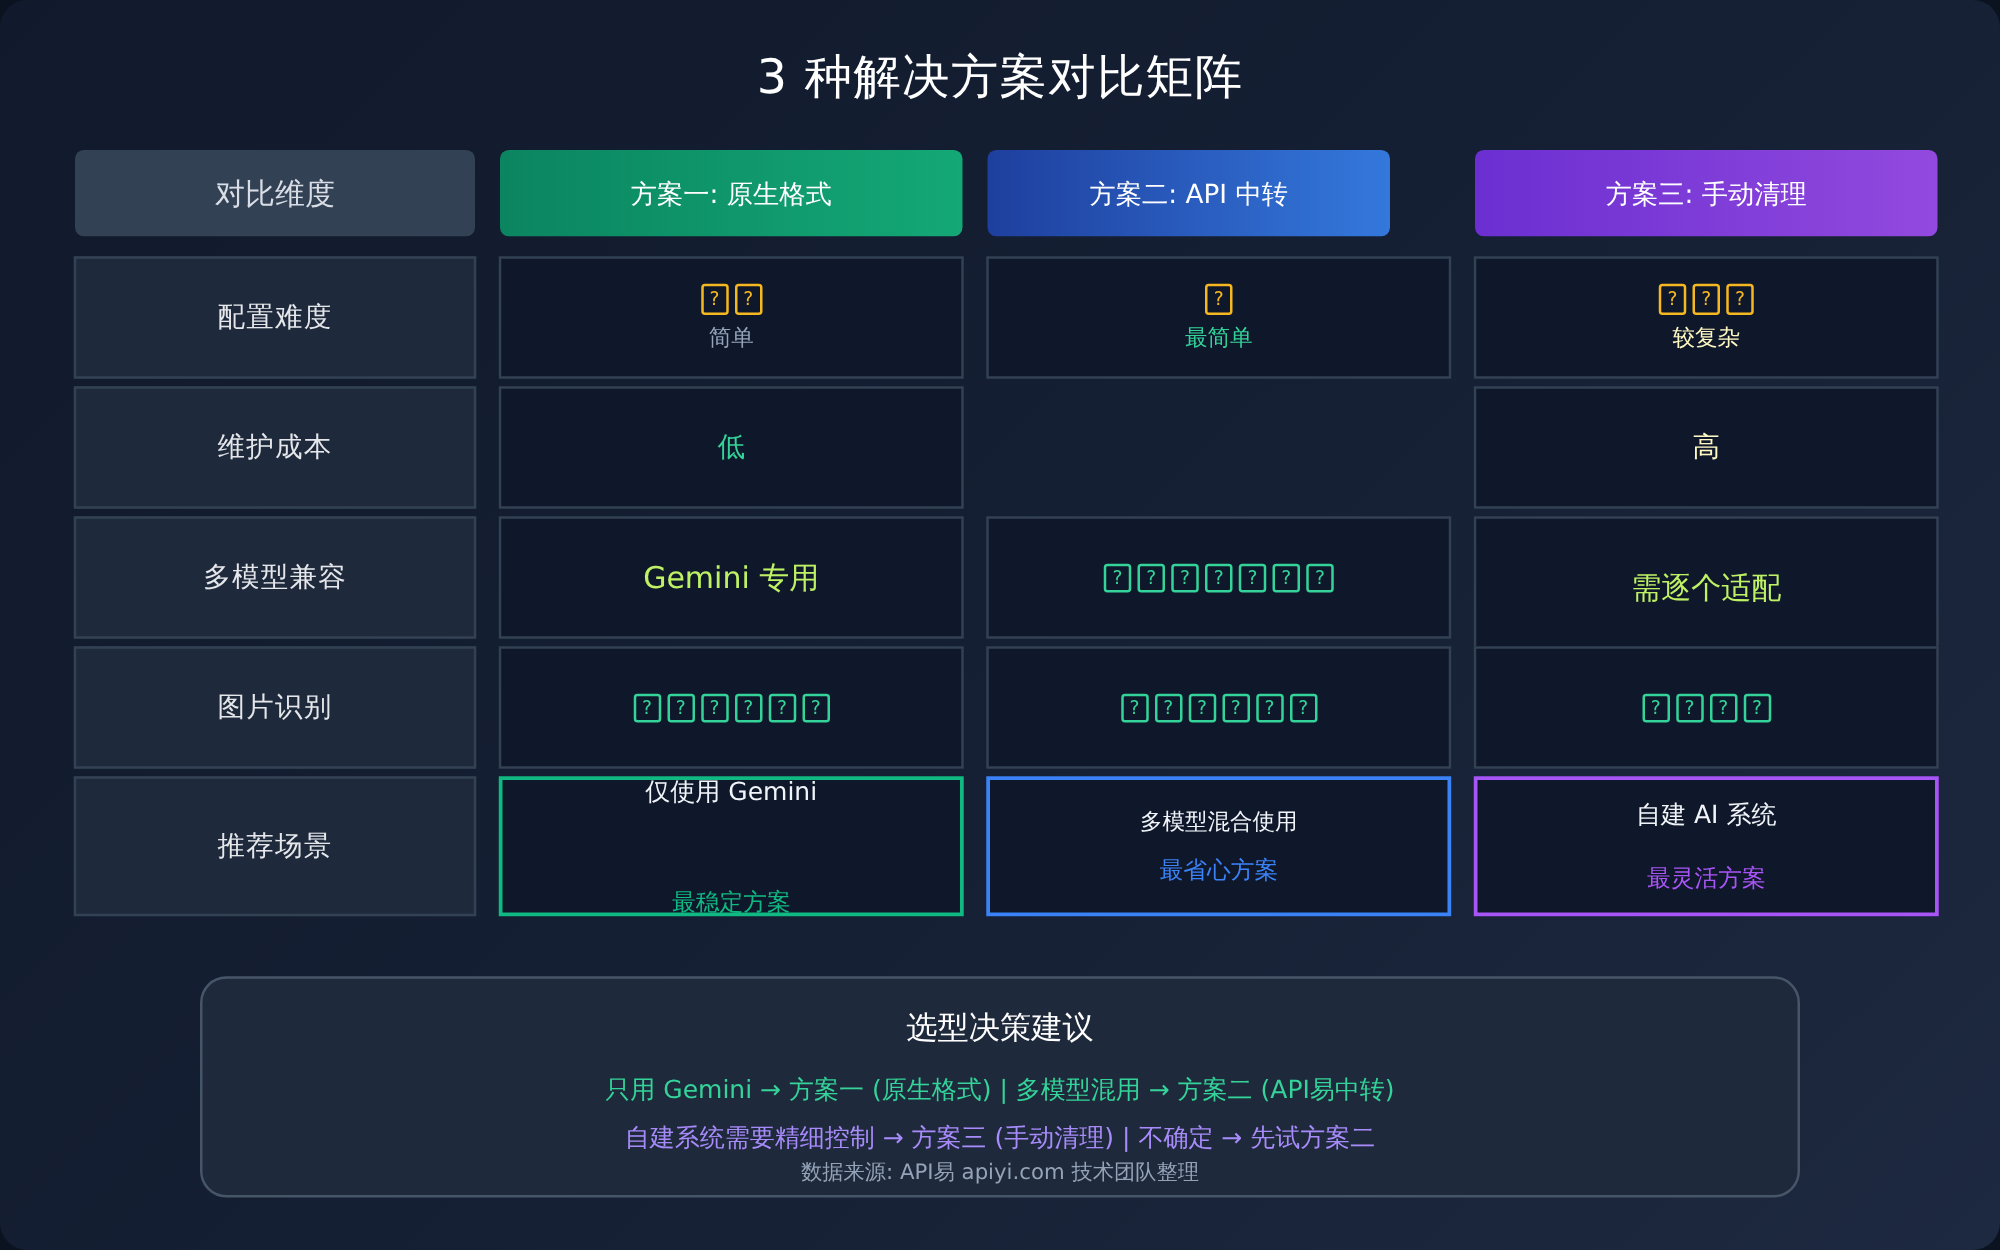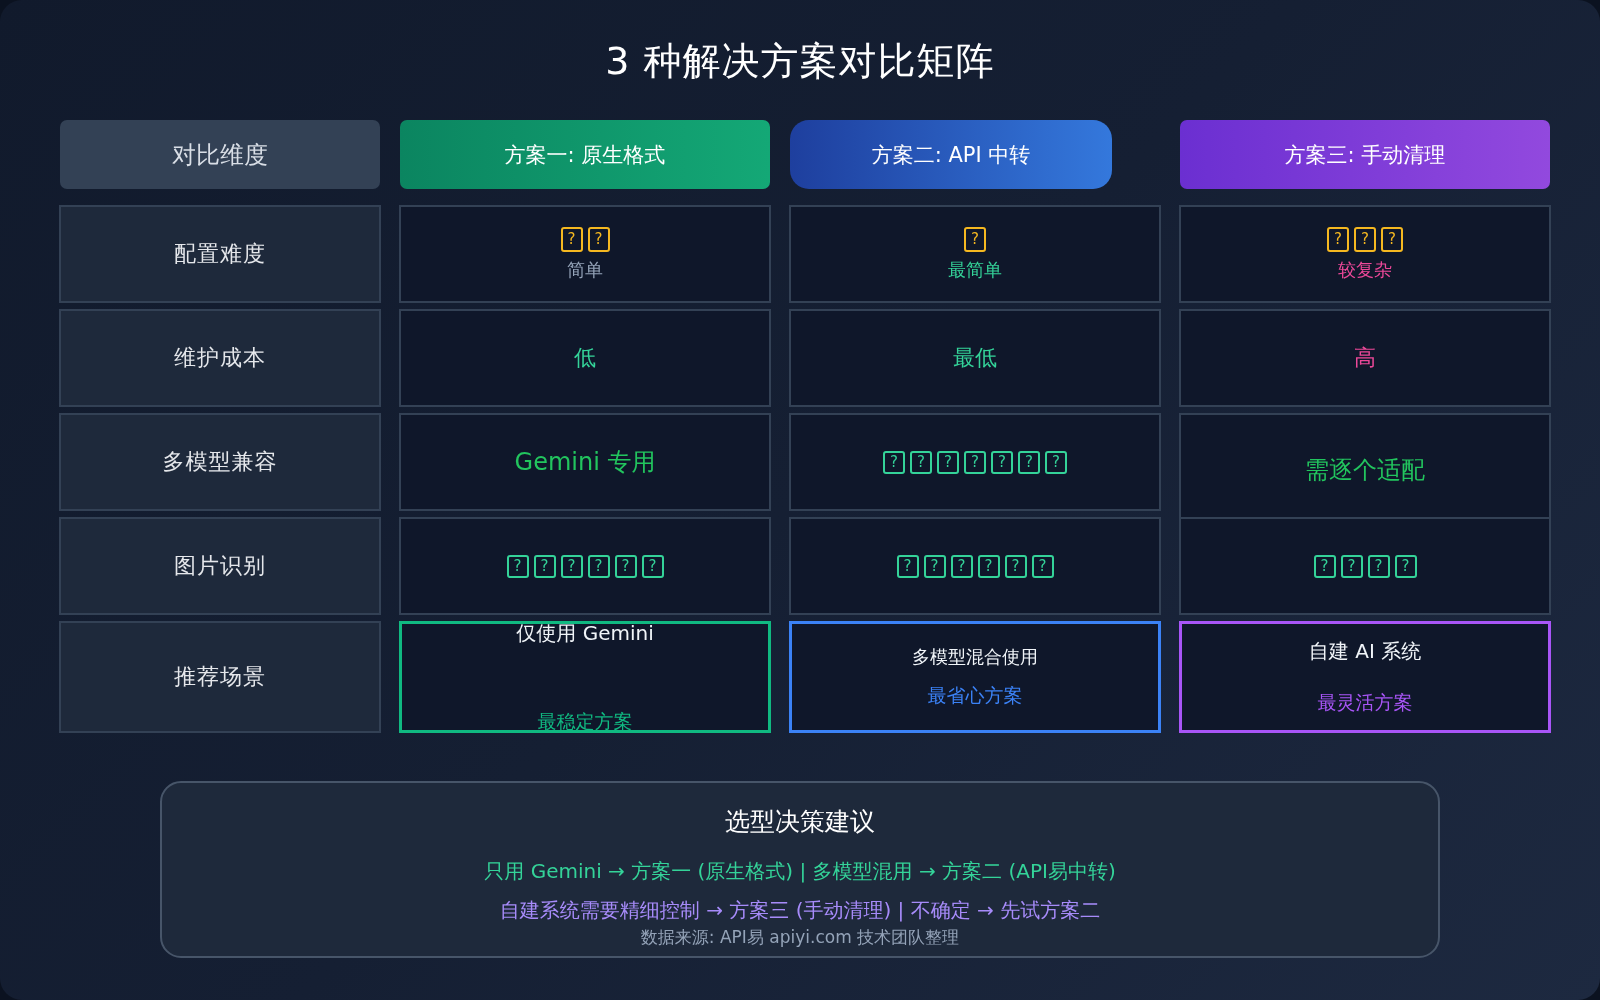--- a/index.html
+++ b/index.html
@@ -16,38 +16,38 @@
   .cell.label{background:#1e293b;color:#e5e7eb;font-size:22px;letter-spacing:1px;}
   .cell.rec-g{border:3px solid #10b981;gap:48px;}
   .cell.rec-b{border:3px solid #3b82f6;}
   .cell.rec-p{border:3px solid #a855f7;gap:11px;}
   .boxes{display:flex;gap:5px;}
   .qb{display:inline-flex;align-items:center;justify-content:center;box-sizing:border-box;border:2px solid;border-radius:3px;font-size:15px;width:22px;height:25px;}
   .qb.y{border-color:#f5b820;color:#f5b820;}
   .qb.t{border-color:#34d399;color:#34d399;width:22px;height:23px;}
   .sub{font-size:18px;margin-top:6px;}
   .big{font-size:24px;}
-  .c-gray{color:#94a3b8;} .c-green{color:#34d399;} .c-red{color:#ec4899;} .c-yellow{color:#22c55e;}
+  .c-gray{color:#94a3b8;} .c-green{color:#34d399;} .c-red{color:#fef9c3;} .c-yellow{color:#bef264;}
   .rec-main{font-size:20px;color:#f1f5f9;}
   .rec-sub{font-size:19px;margin-top:14px;}
   .advice{position:absolute;left:160px;top:781px;width:1280px;height:177px;box-sizing:border-box;border:2px solid #475569;border-radius:21px;background:#1e293b;text-align:center;}
   .advice .h{margin-top:22px;color:#fff;font-size:25px;}
   .advice .l1{margin-top:20px;color:#34d399;font-size:20px;}
   .advice .l2{margin-top:12px;color:#a78bfa;font-size:20px;}
   .advice .src{margin-top:2px;color:#94a3b8;font-size:17px;}
 </style>
 </head>
 <body>
 
 <div class="canvas">
   <div class="title">3 种解决方案对比矩阵</div>
 
   <div class="hdr dim" style="left:60px;width:320px;">对比维度</div>
   <div class="hdr g" style="left:400px;width:370px;">方案一: 原生格式</div>
-  <div class="hdr b" style="left:790px;width:322px;border-radius:19px;">方案二: API 中转</div>
+  <div class="hdr b" style="left:790px;width:322px;">方案二: API 中转</div>
   <div class="hdr p" style="left:1180px;width:370px;">方案三: 手动清理</div>
 
   <div class="cell label" style="left:59px;top:205px;width:322px;height:98px;">
       <span>配置难度</span>
     </div>
   <div class="cell" style="left:399px;top:205px;width:372px;height:98px;">
     <div class="boxes">
       <span class="qb y">?</span>
       <span class="qb y">?</span>
     </div>
@@ -66,23 +66,20 @@
       <span class="qb y">?</span>
     </div>
     <div class="sub c-red">较复杂</div>
   </div>
 
   <div class="cell label" style="left:59px;top:309px;width:322px;height:98px;">
       <span>维护成本</span>
     </div>
   <div class="cell" style="left:399px;top:309px;width:372px;height:98px;">
       <span class="big c-green" style="font-size:22px">低</span>
-    </div>
-  <div class="cell" style="left:789px;top:309px;width:372px;height:98px;">
-      <span class="big c-green" style="font-size:22px">最低</span>
     </div>
   <div class="cell" style="left:1179px;top:309px;width:372px;height:98px;">
       <span class="big c-red" style="font-size:22px">高</span>
     </div>
 
   <div class="cell label" style="left:59px;top:413px;width:322px;height:98px;">
       <span>多模型兼容</span>
     </div>
   <div class="cell" style="left:399px;top:413px;width:372px;height:98px;">
       <span class="big c-yellow">Gemini 专用</span>

